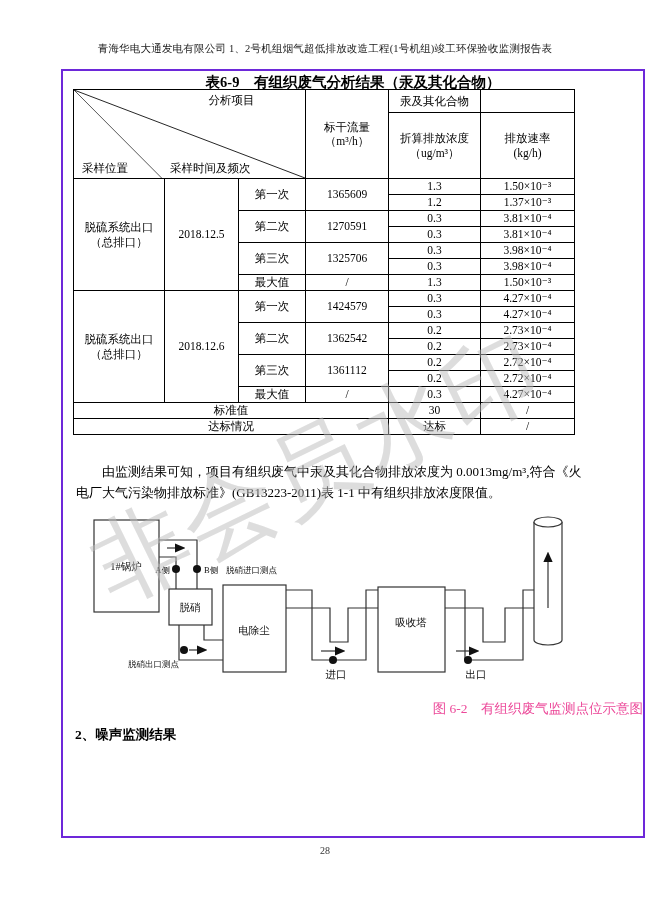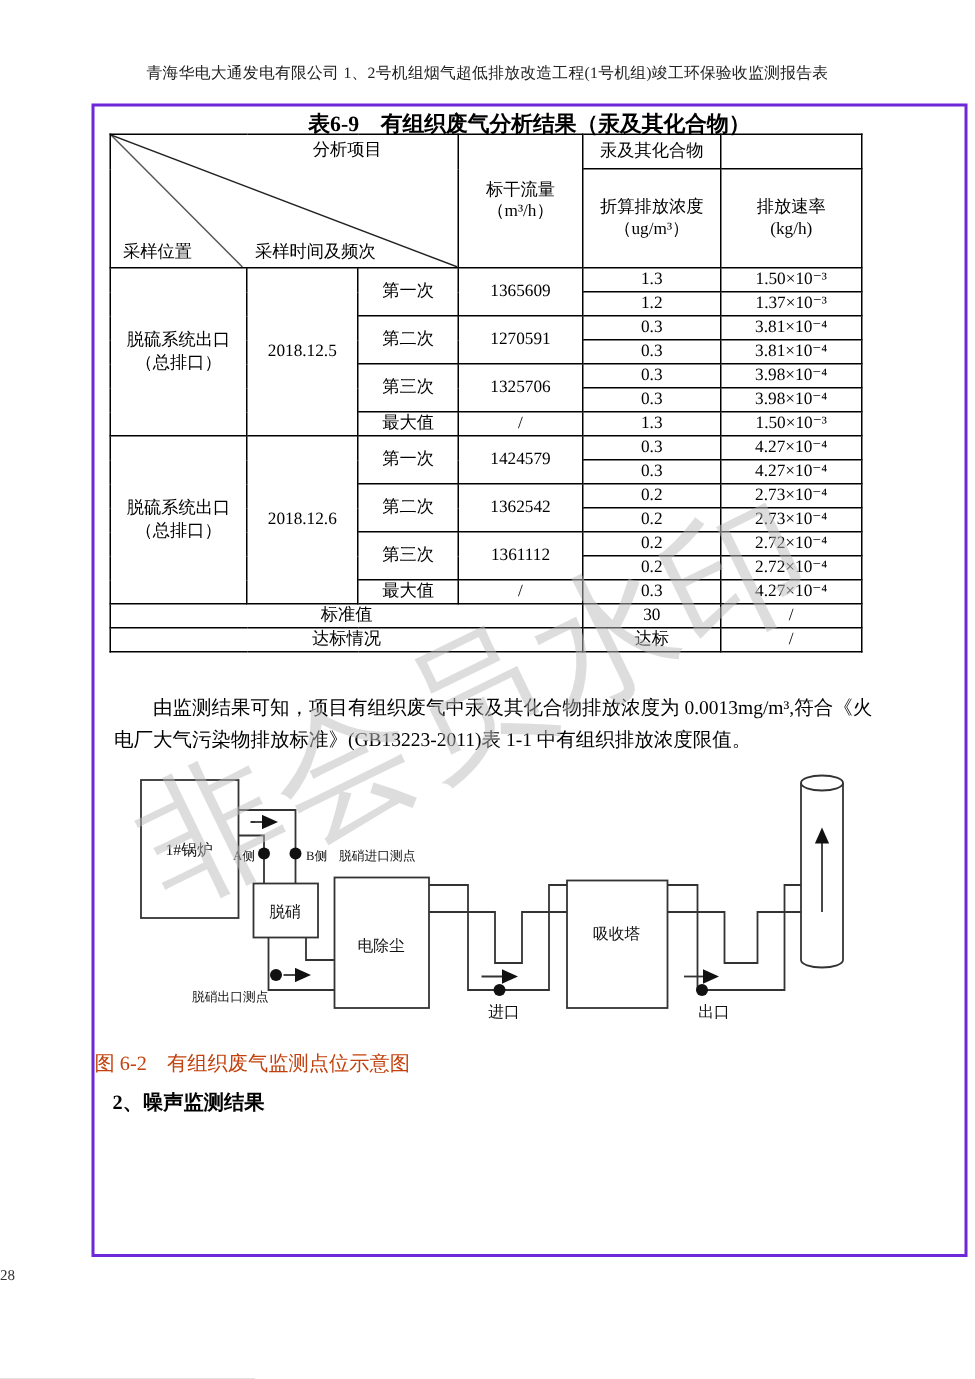--- a/index.html
+++ b/index.html
@@ -25,26 +25,26 @@
   .lbl-top { top:3px; left:50%; transform:translateX(-50%);margin-left:42px; }
   .lbl-left { left:8px; bottom:3px; }
   .lbl-mid { left:96px; bottom:3px; }
 
   .para1 { position:absolute; top:390px; left:13px; width:508px; font-size:13px; line-height:21px; text-indent:2em; color:#000; }
 
   .diagram { position:absolute; top:437px; left:8px; }
   .diagram text { font-size:10.5px; fill:#111; }
   .diagram .small { font-size:8.5px; }
 
-  .fig-caption { position:absolute; top:629px; left:0; width:100%; text-align:left; font-size:13.5px; color:#c2410c; }
+  .fig-caption { position:absolute; top:629px; left:0; width:100%; text-align:right; font-size:13.5px; color:#ec4899; }
 
   .sec-heading { position:absolute; top:655px; left:12px; font-size:13.5px; font-weight:bold; color:#000; }
   .para2 { position:absolute; top:683px; left:13px; width:508px; font-size:13px; line-height:21px; text-indent:2em; color:#000; }
 
-  .page-number { position:absolute; top:845px; left:0; width:100%; font-size:10px; color:#333; }
+  .page-number { position:absolute; top:845px; left:0; width:100%; text-align:center; font-size:10px; color:#333; }
 
   .watermark { position:absolute; left:72px; top:418px; width:490px; height:100px; line-height:100px; text-align:center;
                font-size:95px; letter-spacing:2px; color:#bdbdbd; opacity:0.5; transform:rotate(-26deg);
                white-space:nowrap; pointer-events:none; z-index:6; font-family:"Liberation Serif","DejaVu Serif",serif; }
 </style>
 </head>
 <body>
 
 <div class="page">
 

